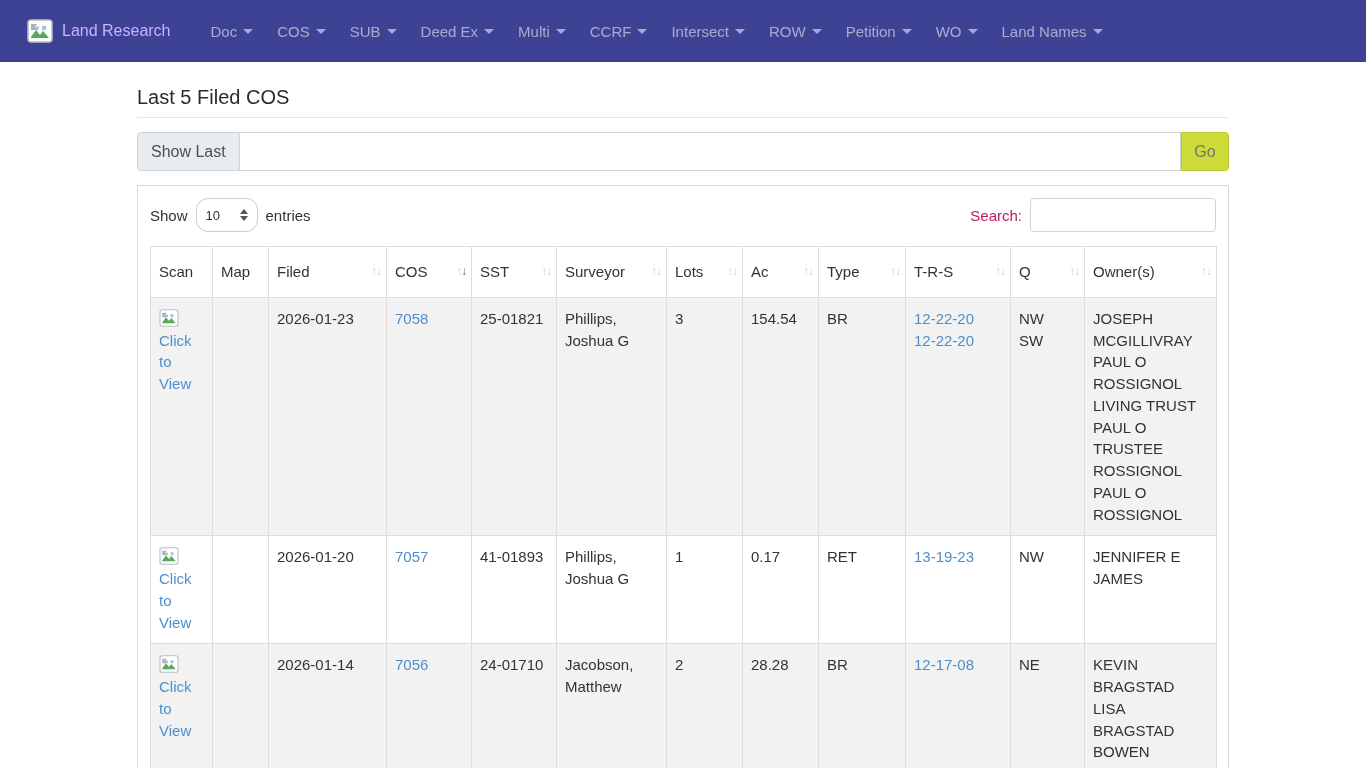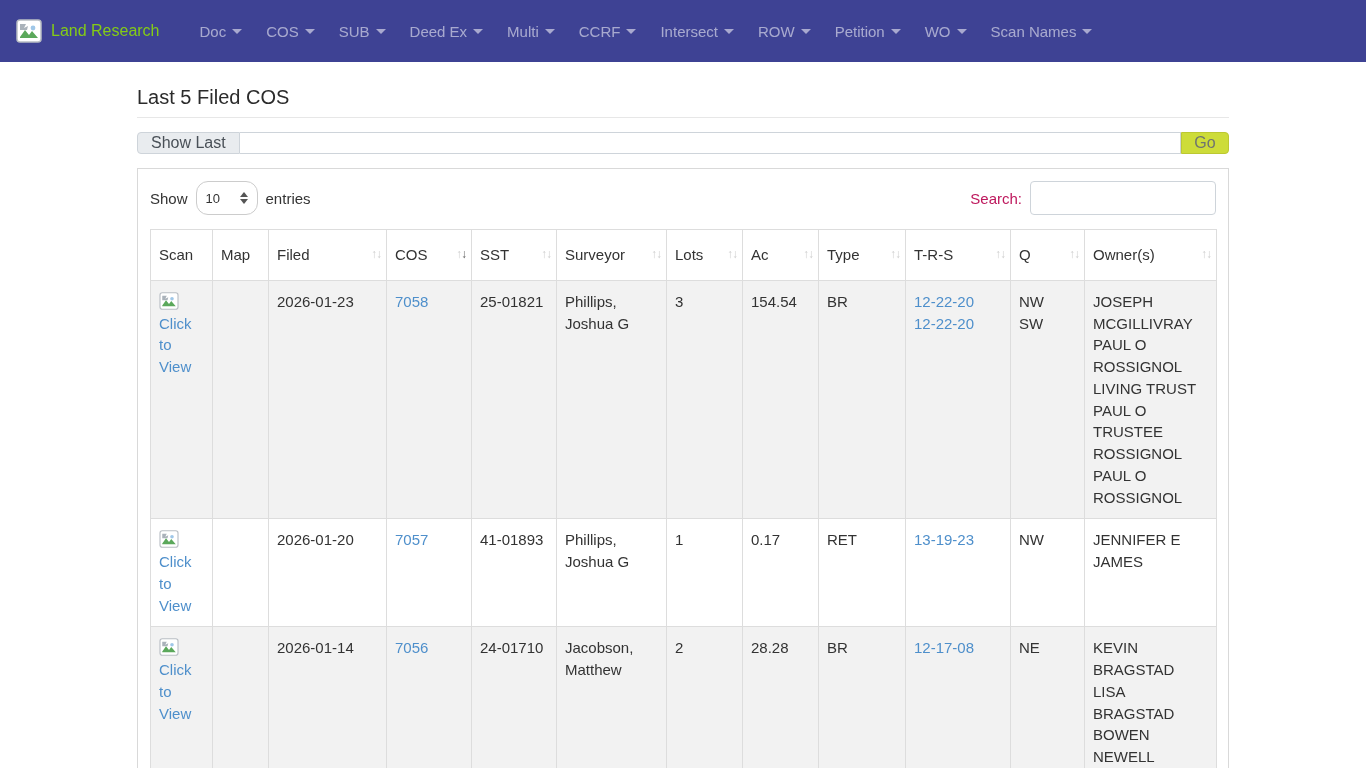--- a/index.html
+++ b/index.html
@@ -8,31 +8,31 @@
     --go-bg:#cddc39;
     --go-border:#bcc832;
     --stripe:#f2f2f2;
     --cell-border:#dddddd;
   }
   *{box-sizing:border-box;}
   html,body{margin:0;padding:0;width:1366px;height:768px;overflow:hidden;background:#fff;
     font-family:"Liberation Sans",sans-serif;color:#333;}
   
   .navbar{height:62px;background:var(--navbar-bg);display:flex;align-items:center;padding:0 16px;}
-  .brand{display:flex;align-items:center;gap:9px;color:#84cc16;font-size:16px;text-decoration:none;margin-right:28px;cursor:pointer;}
+  .brand{display:flex;align-items:center;gap:9px;color:#c4b5fd;font-size:16px;text-decoration:none;margin-right:28px;cursor:pointer;margin-left:11px;}
   .brand svg{display:block;}
   .nav-items{display:flex;align-items:center;}
   .nav-link{color:rgba(255,255,255,0.55);font-size:15px;padding:8px 8px;margin:6px 4px;text-decoration:none;display:inline-flex;align-items:center;gap:6px;cursor:pointer;white-space:nowrap;}
   .caret{width:0;height:0;border-left:5px solid transparent;border-right:5px solid transparent;border-top:5px solid rgba(255,255,255,0.55);display:inline-block;}
   
   .content{width:1092px;margin:0 auto;padding-top:14px;}
   h2.page-title{font-size:20px;font-weight:400;color:#2b2b2b;margin:10px 0 8px 0;}
   .title-rule{border:0;border-top:1px solid #e7e7e7;margin:0 0 14px 0;}
   
-  .input-group{display:flex;height:22px;}
+  .input-group{display:flex;height:39px;}
   .ig-label{background:#e9ecef;border:1px solid #ced4da;border-radius:4px 0 0 4px;padding:7px 13px;font-size:16px;color:#495057;display:flex;align-items:center;}
   .ig-input{flex:1;border:1px solid #ced4da;border-left:0;padding:6px 12px;font-size:16px;outline:none;color:#495057;}
   .go-btn{width:48px;background:var(--go-bg);border:1px solid var(--go-border);border-radius:0 4px 4px 0;font-size:16px;color:#6f7470;cursor:pointer;font-family:inherit;}
   
   .panel{border:1px solid #d9d9d9;margin-top:14px;padding:12px;height:640px;}
   .controls{display:flex;justify-content:space-between;align-items:center;font-size:15px;color:#333;}
   .length-wrap{display:flex;align-items:center;gap:8px;}
   .length-select{display:inline-flex;align-items:center;justify-content:space-between;border:1px solid #ccc;border-radius:12px;width:62px;padding:6px 9px;font-size:13px;color:#333;cursor:pointer;background:#fff;height:34px;}
   .spinner{display:inline-flex;flex-direction:column;gap:2px;}
   .spinner i{width:0;height:0;border-left:4px solid transparent;border-right:4px solid transparent;display:block;}
@@ -105,21 +105,21 @@
       </a>
       <a class="nav-link">
         <span>Petition</span>
         <span class="caret"></span>
       </a>
       <a class="nav-link">
         <span>WO</span>
         <span class="caret"></span>
       </a>
       <a class="nav-link">
-        <span>Scan Names</span>
+        <span>Land Names</span>
         <span class="caret"></span>
       </a>
     </div>
 </nav>
 
 <div class="content">
   <h2 class="page-title">Last 5 Filed COS</h2>
   <hr class="title-rule">
 
   <div class="input-group">

